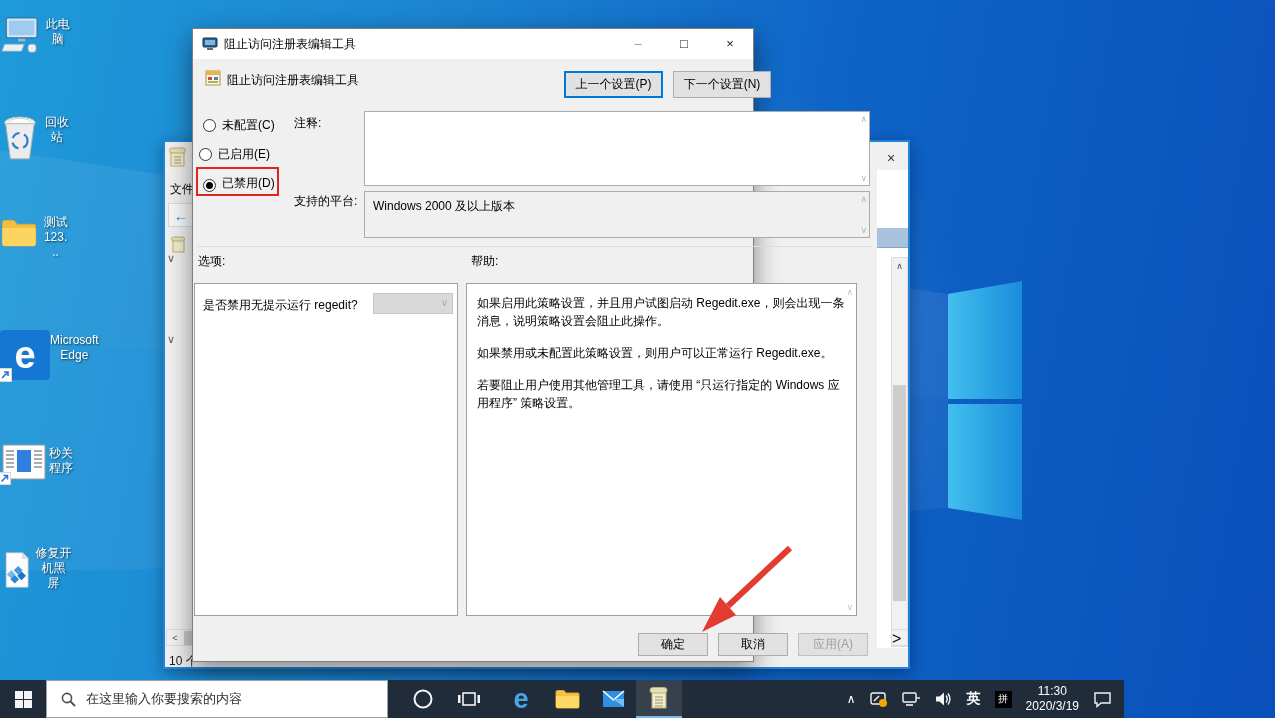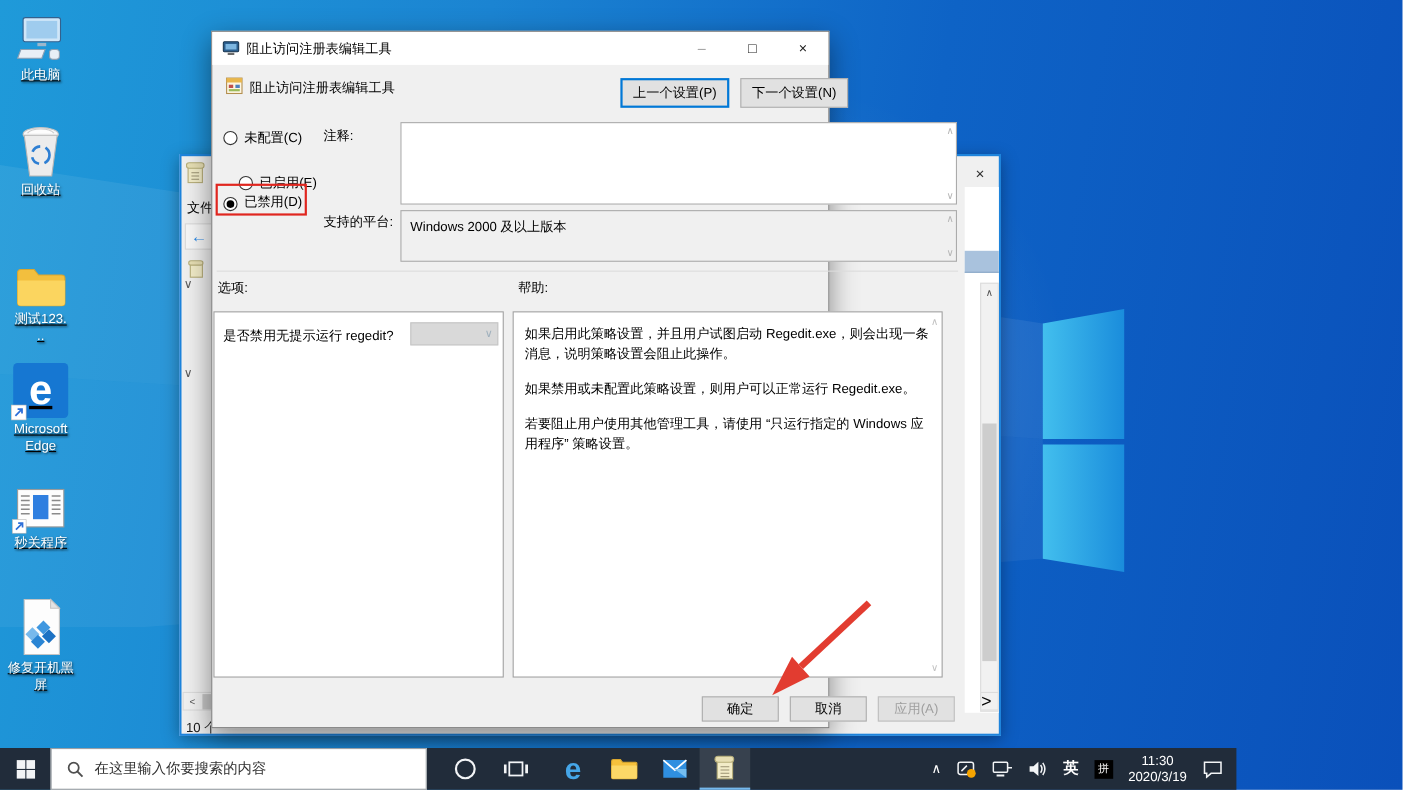--- a/index.html
+++ b/index.html
@@ -8,21 +8,21 @@
 
   
   #desktop {
     position:absolute; inset:0; 
     background:
       radial-gradient(circle at 55% 48%, rgba(255,255,255,0.14) 0%, rgba(255,255,255,0) 34%),
       linear-gradient(100deg, #1f9ad9 0%, #1b84d2 32%, #0e63c6 62%, #0a50ba 100%);
   }
 
   
-  .d-icon { position:absolute; width:74px; display:flex; flex-direction:column; align-items:center; cursor:default;text-decoration:underline; }
+  .d-icon { position:absolute; width:74px; display:flex; align-items:flex-start; cursor:default; }
   .d-icon .lbl { margin-top:3px; font-size:12px; color:#fff; text-align:center; line-height:1.25;
                  text-shadow:1px 1px 2px rgba(0,0,0,.65); }
 
   
   #bg-window { position:absolute; left:163px; top:140px; width:747px; height:529px;
                background:#f0f0f0; border:2px solid #1e84dc; box-shadow:0 4px 14px rgba(0,0,0,.35); z-index:2; }
   #bg-window .frag { position:absolute; }
   .tiny-chev { font-size:11px; color:#5a5a5a; }
   .sbar { background:#f1f1f1; border:1px solid #dcdcdc; }
   .sbar .arr { color:#505050; font-size:9px; text-align:center; line-height:16px; }
@@ -97,21 +97,21 @@
 <div class="d-icon" style="left:0;top:112px;">
   <svg width="42" height="50" viewBox="0 0 42 50">
     <ellipse cx="21" cy="10" rx="16" ry="6" fill="#f7f7f7" stroke="#c2c2c2"></ellipse>
     <path d="M6 11 L36 11 L31 48 L11 48 Z" fill="#ececec" stroke="#b5b5b5"></path>
     <path d="M9 9 C13 4, 29 4, 33 9" fill="#fdfdfd" stroke="#cccccc"></path>
     <circle cx="21" cy="29" r="8" fill="none" stroke="#2e7fd3" stroke-width="2.4" stroke-dasharray="9 5"></circle>
   </svg>
   <div class="lbl"><span>回收站</span></div>
 </div>
 
-<div class="d-icon" style="left:0;top:240px;">
+<div class="d-icon" style="left:0;top:212px;">
   <svg width="48" height="40" viewBox="0 0 48 40">
     <path d="M3 8 Q3 5 6 5 L18 5 L22 10 L43 10 Q46 10 46 13 L46 35 Q46 38 43 38 L6 38 Q3 38 3 35 Z" fill="#f2bf3e" stroke="#d9a62e"></path>
     <path d="M3 15 L46 15 L46 35 Q46 38 43 38 L6 38 Q3 38 3 35 Z" fill="#fbd55f"></path>
   </svg>
   <div class="lbl">
     <span>测试123.</span><br><span>..</span>
   </div>
 </div>
 
 <div class="d-icon" style="left:0;top:330px;">
@@ -231,21 +231,21 @@
     <rect x="3" y="11" width="10" height="2" fill="#9bbb59"></rect>
   </svg>
   <div class="abs" style="left:34px;top:43px;font-size:12px;">阻止访问注册表编辑工具</div>
   <div class="hdr-btn focused" style="left:371px;top:42px;width:99px;">上一个设置(P)</div>
   <div class="hdr-btn" style="left:480px;top:42px;width:98px;">下一个设置(N)</div>
 
   <div class="radio-row" style="left:10px;top:88px;">
     <span class="radio"></span>
     <span>未配置(C)</span>
   </div>
-  <div class="radio-row" style="left:24px;top:117px;margin-top:12px;">
+  <div class="radio-row" style="left:6px;top:117px;">
     <span class="radio"></span>
     <span>已启用(E)</span>
   </div>
   <div class="radio-row" style="left:10px;top:146px;align-items:flex-end;">
     <span class="radio on"></span>
     <span>已禁用(D)</span>
   </div>
   <div id="red-box" style="left:3px;top:138px;width:83px;height:29px;"></div>
 
   <div class="abs" style="left:101px;top:86px;">注释:</div>

